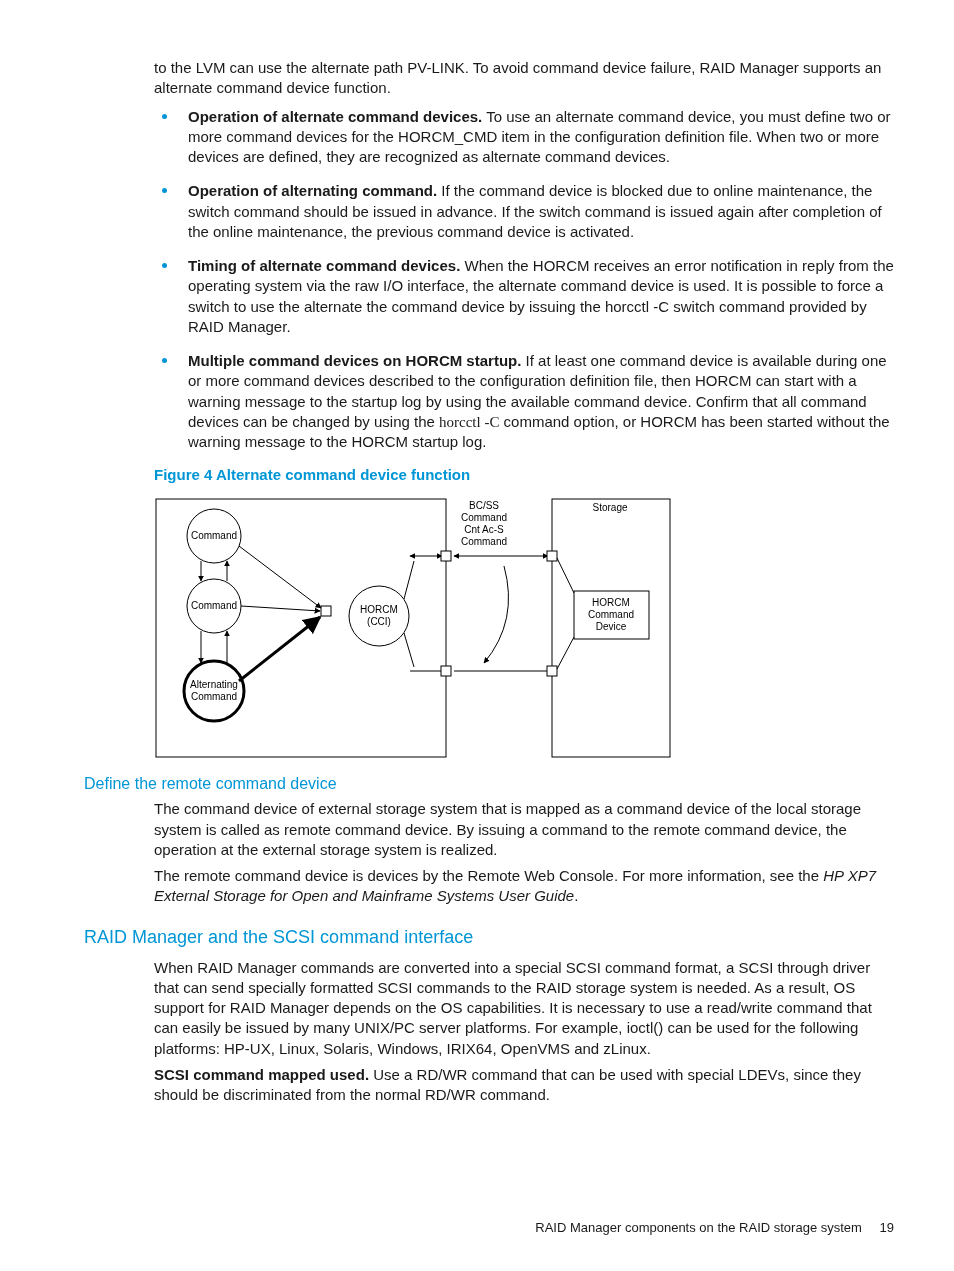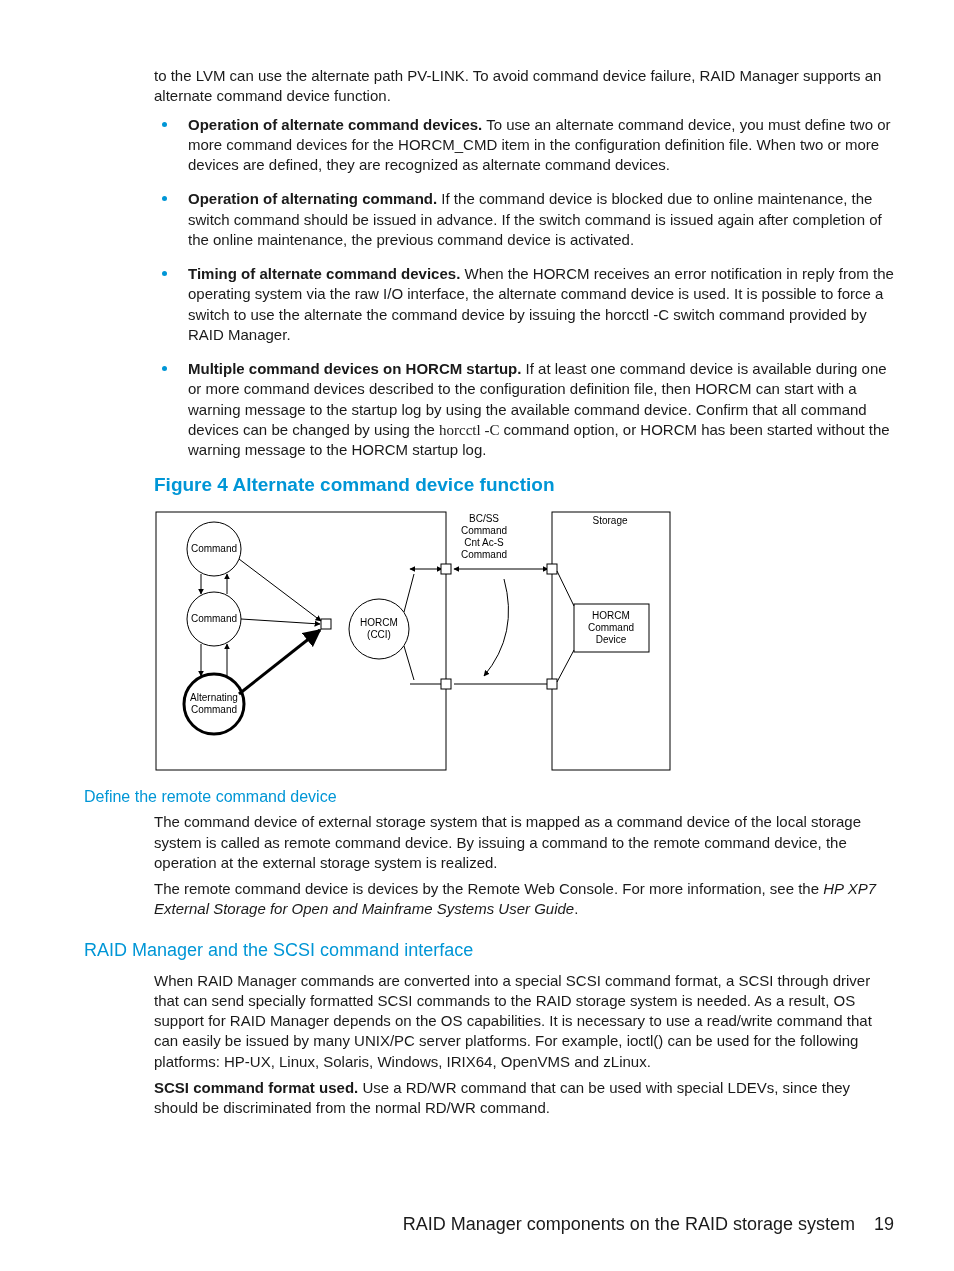--- a/index.html
+++ b/index.html
@@ -17,21 +17,20 @@
     width: var(--page-width);
     height: var(--page-height);
     font-family: Arial, Helvetica, sans-serif;
     font-size: 15px;
     color: var(--text);
     position: relative;
   }
   .page {
     padding: 58px 60px 40px 84px;
     box-sizing: border-box;
-    margin-top: 8px;
   }
   .body-indent {
     margin-left: 70px;
   }
   p {
     margin: 0 0 6px 0;
     line-height: 1.35;
   }
   ul {
     margin: 8px 0 0 78px;
@@ -52,21 +51,21 @@
     width: 5px;
     height: 5px;
     border-radius: 50%;
     background: var(--accent);
   }
   .bold { font-weight: bold; }
   .mono { font-family: Liberation Serif, serif; }
   .fig-caption {
     color: var(--accent);
     font-weight: bold;
-    font-size: 19px;
+    font-size: 15px;
     margin: 14px 0 8px 70px;
   }
   h3.sub {
     color: var(--accent);
     font-weight: normal;
     font-size: 16px;
     margin: 14px 0 6px 0;
   }
   h2.section {
     color: var(--accent);
@@ -82,21 +81,21 @@
   .diagram svg { display: block; }
   .diagram text {
     font-family: Arial, Helvetica, sans-serif;
     font-size: 10px;
     fill: #000;
   }
   .footer {
     position: absolute;
     right: 60px;
     bottom: 36px;
-    font-size: 18px;
+    font-size: 13px;
   }
   .footer .pnum { margin-left: 14px; }
   .italic { font-style: italic; }
 </style>
 </head>
 <body>
 
 <div class="page">
 
   <p class="body-indent">to the LVM can use the alternate path PV-LINK. To avoid command device failure, RAID Manager supports an alternate command device function.</p>
@@ -190,21 +189,21 @@
 
   <h3 class="sub">Define the remote command device</h3>
   <p class="body-indent">The command device of external storage system that is mapped as a command device of the local storage system is called as remote command device. By issuing a command to the remote command device, the operation at the external storage system is realized.</p>
   <p class="body-indent">
     <span>The remote command device is devices by the Remote Web Console. For more information, see the </span><span class="italic">HP XP7 External Storage for Open and Mainframe Systems User Guide</span><span>.</span>
   </p>
 
   <h2 class="section">RAID Manager and the SCSI command interface</h2>
   <p class="body-indent">When RAID Manager commands are converted into a special SCSI command format, a SCSI through driver that can send specially formatted SCSI commands to the RAID storage system is needed. As a result, OS support for RAID Manager depends on the OS capabilities. It is necessary to use a read/write command that can easily be issued by many UNIX/PC server platforms. For example, ioctl() can be used for the following platforms: HP-UX, Linux, Solaris, Windows, IRIX64, OpenVMS and zLinux.</p>
   <p class="body-indent">
-    <span class="bold">SCSI command format used.</span><span> Use a RD/WR command that can be used with special LDEVs, since they should be discriminated from the normal RD/WR command.</span>
+    <span class="bold">SCSI command mapped used.</span><span> Use a RD/WR command that can be used with special LDEVs, since they should be discriminated from the normal RD/WR command.</span>
   </p>
 
 </div>
 
 <div class="footer">
   <span>RAID Manager components on the RAID storage system</span>
   <span class="pnum">19</span>
 </div>
 
 </body></html>

